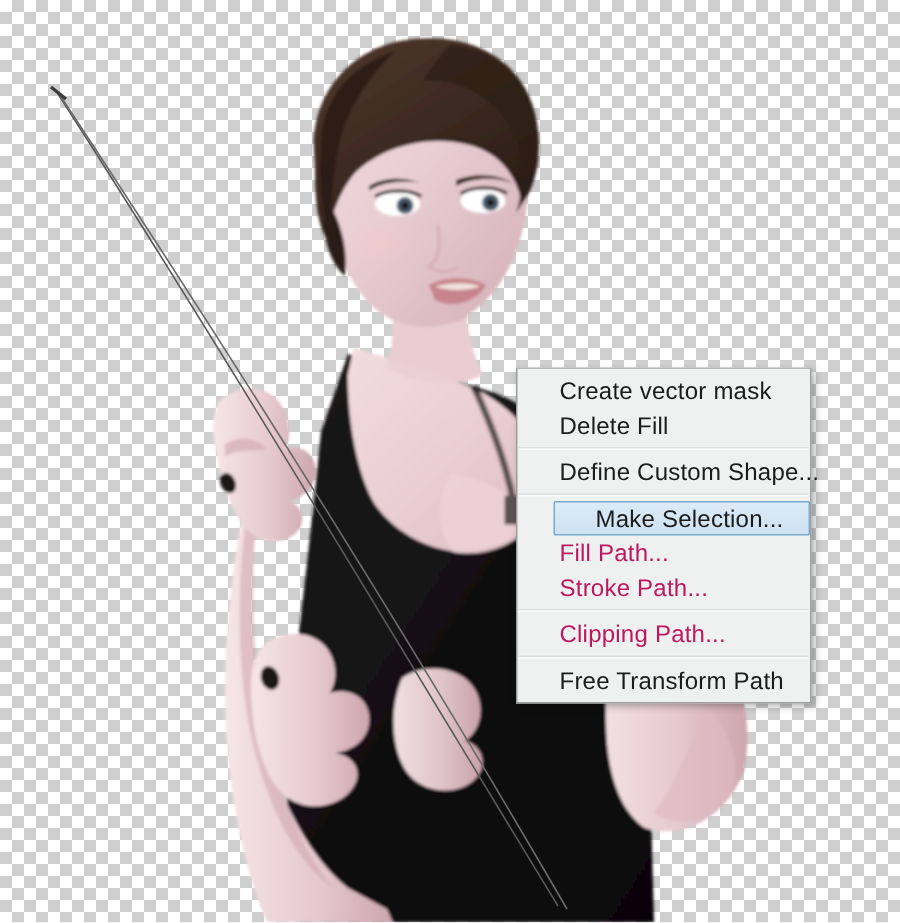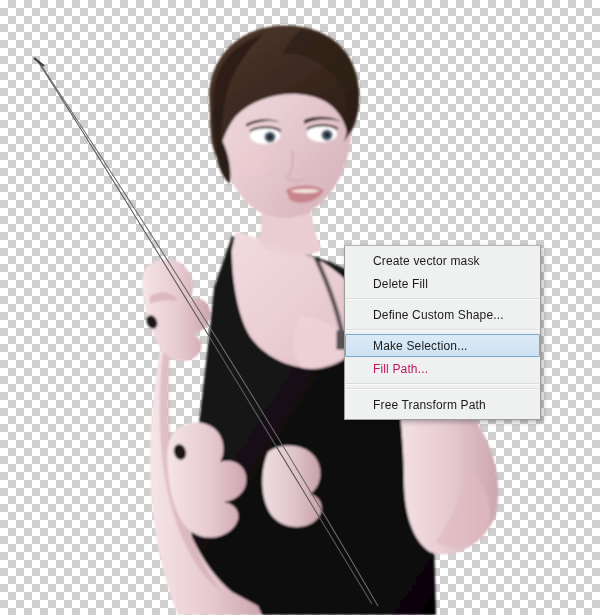--- a/index.html
+++ b/index.html
@@ -53,21 +53,21 @@
     position: absolute;
     left: 344px;
     top: 245px;
     width: 197px;
     background: #eff0f0;
     border: 1px solid #9d9d9d;
     border-top-color: #b6b6b6;
     box-shadow: 2px 2px 5px rgba(0,0,0,0.30);
     padding: 3px 0 3px 0;
     font-family: "Liberation Sans", sans-serif;
-    font-size: 12px;
+    font-size: 16px;
     color: #1b1b1b;
     box-sizing: border-box;
   }
   .menu-item {
     height: 23px;
     line-height: 23px;
     padding: 0 10px 0 27px;
     white-space: nowrap;
     color: #1b1b1b;
     box-sizing: border-box;
@@ -76,20 +76,21 @@
   }
   .menu-item.disabled {
     color: #be185d;
   }
   .menu-item.selected {
     background: #d3e6f5;
     background: linear-gradient(#dceaf7, #cfe2f2);
     border: 1px solid #7ba9cd;
     border-radius: 1px;
     color: #1b1b1b;
+    margin-left: 24px;
   }
   .menu-sep {
     height: 0;
     border-top: 1px solid #dcdddd;
     border-bottom: 1px solid #fbfbfb;
     margin: 3px 1px;
   }
 </style>
 </head>
 <body>
@@ -284,18 +285,20 @@
   </div>
 
   <div id="context-menu">
       <div class="menu-item">Create vector mask</div>
       <div class="menu-item">Delete Fill</div>
       <div class="menu-sep"></div>
       <div class="menu-item">Define Custom Shape...</div>
       <div class="menu-sep"></div>
       <div class="menu-item selected">Make Selection...</div>
       <div class="menu-item disabled">Fill Path...</div>
+      <div class="menu-item disabled">Stroke Path...</div>
       <div class="menu-sep"></div>
+      <div class="menu-item disabled">Clipping Path...</div>
       <div class="menu-sep"></div>
       <div class="menu-item">Free Transform Path</div>
     </div>
 
 </div>
 
 </body></html>

